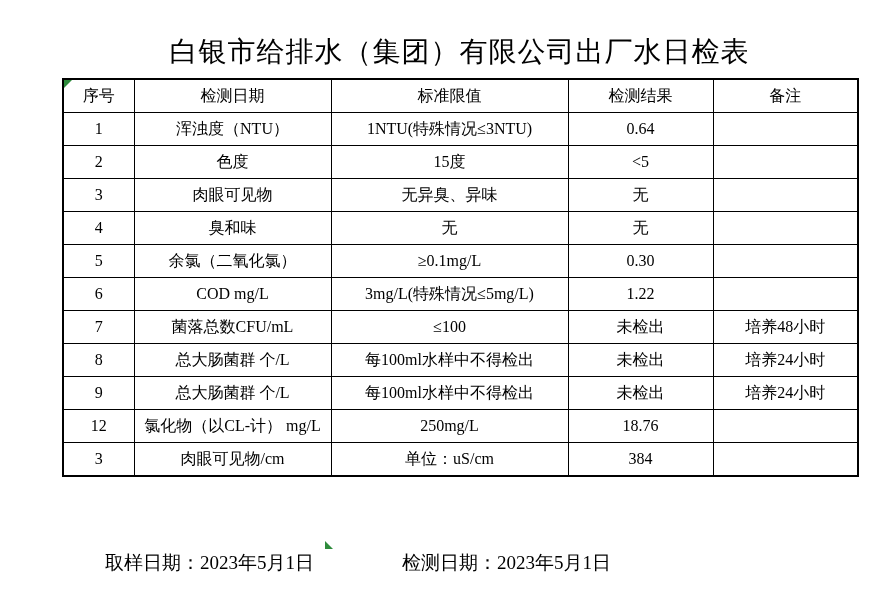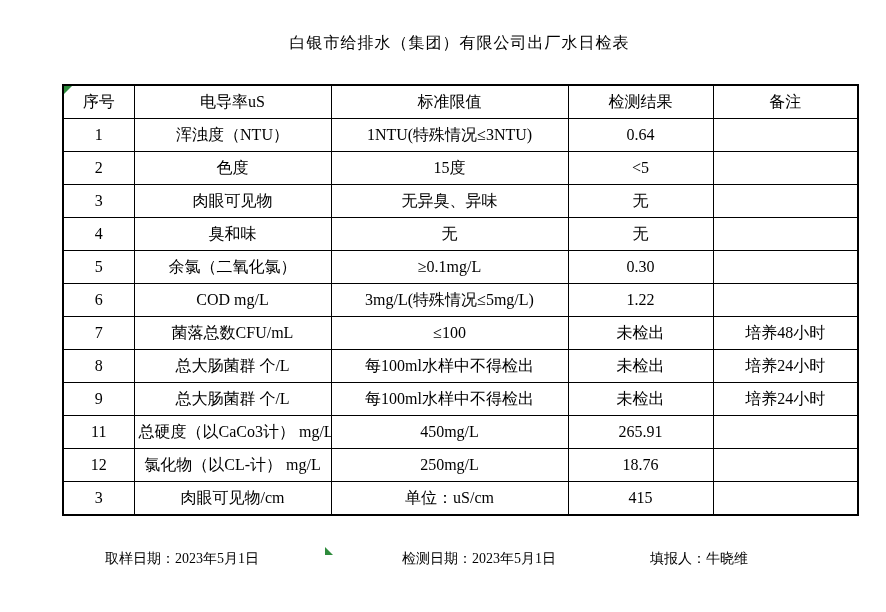--- a/index.html
+++ b/index.html
@@ -16,31 +16,30 @@
     color: #000000;
     overflow: hidden;
   }
   .title {
     position: absolute;
     left: 62px;
     top: 33px;
     width: 795px;
     margin: 0;
     text-align: center;
-    font-size: 16px;
+    font-size: 28px;
     font-weight: 400;
     letter-spacing: 1px;
     white-space: nowrap;
   }
   .table-wrap {
     position: absolute;
     left: 62px;
     top: 78px;
     width: 795px;
-    margin-top: 6px;
   }
   table.inspection {
     border-collapse: collapse;
     table-layout: fixed;
     width: 795px;
     border: 2px solid #000000;
   }
   table.inspection th,
   table.inspection td {
     border: 1px solid #000000;
@@ -62,21 +61,21 @@
     pointer-events: none;
   }
   .marker-tl { left: 2px; top: 2px; }
   .marker-bottom { left: 263px; top: 463px; }
   .footer {
     position: absolute;
     left: 0;
     top: 550px;
     width: 886px;
     height: 24px;
-    font-size: 14px;
+    font-size: 19px;
     white-space: nowrap;
   }
   .footer .f-item { position: absolute; top: 0; }
   .f-sample  { left: 105px; }
   .f-test    { left: 402px; }
   .f-reporter{ left: 650px; }
 </style>
 </head>
 <body>
 
@@ -89,21 +88,21 @@
       <colgroup>
         <col style="width:71px">
         <col style="width:197px">
         <col style="width:237px">
         <col style="width:145px">
         <col style="width:145px">
       </colgroup>
       <thead>
         <tr>
           <th>序号</th>
-          <th>电导率uS</th>
+          <th>检测日期</th>
           <th>标准限值</th>
           <th>检测结果</th>
           <th>备注</th>
         </tr>
       </thead>
       <tbody>
           <tr>
     <td class="col-no">1</td>
     <td class="col-item">浑浊度（NTU）</td>
     <td class="col-standard">1NTU(特殊情况≤3NTU)</td>
@@ -160,38 +159,31 @@
     <td class="col-remark">培养24小时</td>
   </tr>
           <tr>
     <td class="col-no">9</td>
     <td class="col-item">总大肠菌群 个/L</td>
     <td class="col-standard">每100ml水样中不得检出</td>
     <td class="col-result">未检出</td>
     <td class="col-remark">培养24小时</td>
   </tr>
           <tr>
-    <td class="col-no">11</td>
-    <td class="col-item">总硬度（以CaCo3计） mg/L</td>
-    <td class="col-standard">450mg/L</td>
-    <td class="col-result">265.91</td>
-    <td class="col-remark"></td>
-  </tr>
-          <tr>
     <td class="col-no">12</td>
     <td class="col-item">氯化物（以CL-计） mg/L</td>
     <td class="col-standard">250mg/L</td>
     <td class="col-result">18.76</td>
     <td class="col-remark"></td>
   </tr>
           <tr>
     <td class="col-no">3</td>
     <td class="col-item">肉眼可见物/cm</td>
     <td class="col-standard">单位：uS/cm</td>
-    <td class="col-result">415</td>
+    <td class="col-result">384</td>
     <td class="col-remark"></td>
   </tr>
         </tbody>
     </table>
 
     <span class="marker marker-tl">
       <svg width="8" height="8" viewBox="0 0 8 8">
         <polygon points="0,0 8,0 0,8" fill="#2e8b3c"></polygon>
       </svg>
     </span>
@@ -202,18 +194,15 @@
     </span>
   </div>
 
   <div class="footer">
     <span class="f-item f-sample">
       <span>取样日期：</span><span>2023年5月1日</span>
     </span>
     <span class="f-item f-test">
       <span>检测日期：</span><span>2023年5月1日</span>
     </span>
-    <span class="f-item f-reporter">
-      <span>填报人：</span><span>牛晓维</span>
-    </span>
   </div>
 
 </div>
 
 </body></html>

